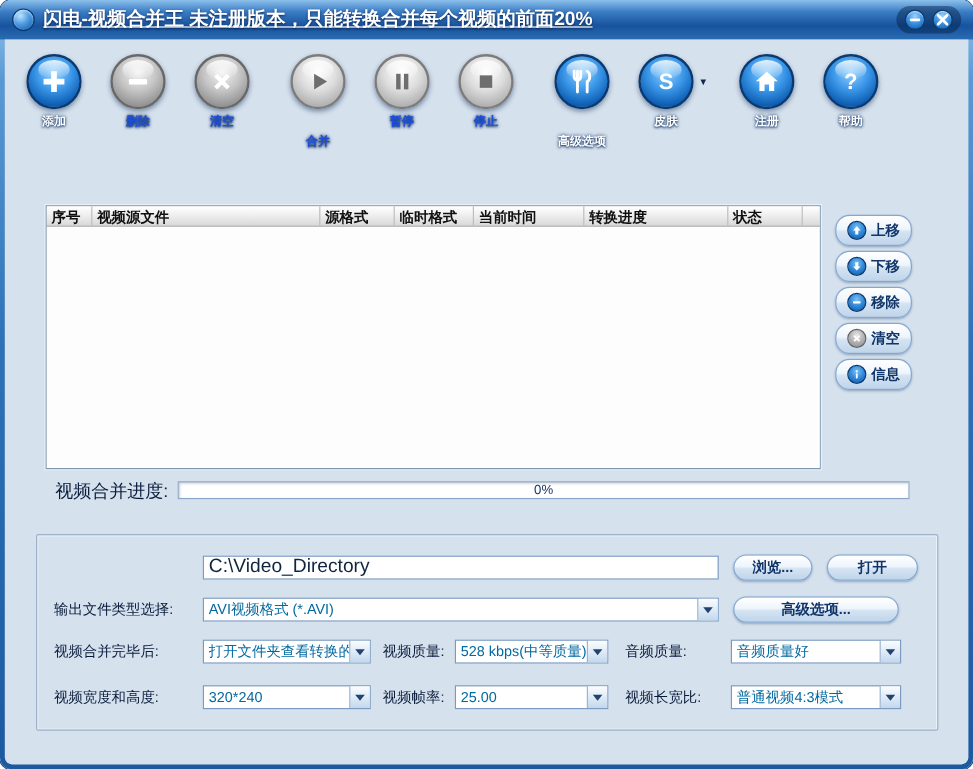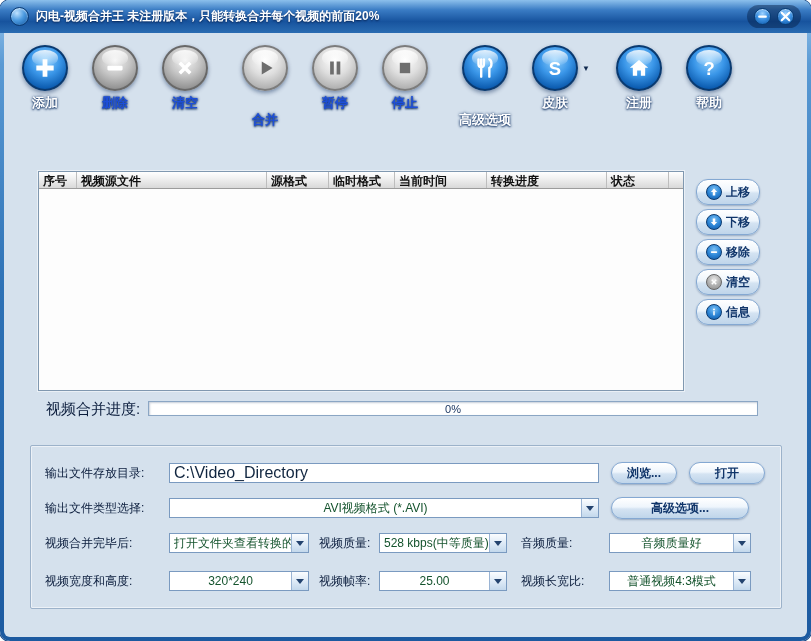--- a/index.html
+++ b/index.html
@@ -11,22 +11,22 @@
     box-shadow: 0 0 0 1px #1a4a86;
   }
   
   .titlebar { position:absolute; top:0; left:0; right:0; height:33px;
     display:flex; align-items:center; padding:0 10px;
     background: linear-gradient(180deg,#8cc0ec 0%,#3a7cc4 30%,#17539e 65%,#2a6cb2 100%);
     border-radius:9px 9px 0 0; }
   .app-icon { width:19px; height:19px; border-radius:50%; margin-right:7px;
     background: radial-gradient(circle at 35% 30%, #bfe2ff 0%, #4b9ae0 45%, #0c4f9a 100%);
     border:1px solid #0a3a72; box-shadow: inset 0 1px 2px rgba(255,255,255,.7); }
-  .title-text { color:#ffffff; font-size:12px; font-weight:bold;
-    text-shadow:0 1px 2px rgba(0,20,60,.8); white-space:nowrap; }
+  .title-text { color:#ffffff; font-size:16px; font-weight:bold;
+    text-shadow:0 1px 2px rgba(0,20,60,.8); white-space:nowrap;text-decoration:underline; }
   .titlebar-buttons { margin-left:auto; display:flex; gap:6px; align-items:center;
     background:rgba(4,28,66,.45); border-radius:12px; padding:3px 7px; }
   .tb-btn { width:17px; height:17px; border-radius:50%; position:relative;
     background: radial-gradient(circle at 50% 30%, #9ed2ff 0%, #3e93e4 45%, #0b55a6 100%);
     border:1px solid #083c74; display:flex; align-items:center; justify-content:center;
     color:#fff; font-size:11px; font-weight:bold; line-height:1; cursor:pointer;
     box-shadow: inset 0 1px 1px rgba(255,255,255,.6); }
   
   .client { position:relative; width:100%; height:100%;
     background:#d5e1ed; border-radius:0 0 6px 6px; overflow:hidden; }
@@ -42,21 +42,21 @@
   .circle::after { content:''; position:absolute; top:3px; left:18%; width:64%; height:38%;
     border-radius:50%;
     background: linear-gradient(rgba(255,255,255,.85), rgba(255,255,255,0)); }
   .circle.blue { background: radial-gradient(circle at 50% 32%, #8fd0ff 0%, #3a96e8 42%, #0c5cb0 78%, #063f80 100%);
     border:2px solid #0a3a70; }
   .circle.gray { background: radial-gradient(circle at 50% 32%, #f4f4f4 0%, #c6c6c6 42%, #949494 78%, #767676 100%);
     border:2px solid #686868; }
   .circle.silver { background: radial-gradient(circle at 50% 32%, #ffffff 0%, #dedede 42%, #b2b2b2 78%, #929292 100%);
     border:2px solid #7c7c7c; }
   .circle svg { width:26px; height:26px; position:relative; z-index:1; }
-  .tool-label { margin-top:3px; font-size:13px; font-weight:bold; color:#ffffff;
+  .tool-label { margin-top:3px; font-size:10px; font-weight:bold; color:#ffffff;
     text-shadow: 0 1px 2px #1a3a6a, 0 0 3px #1a3a6a; white-space:nowrap; }
   .tool-btn.disabled .tool-label { color:#1d4ed8; }
   .skin-arrow { position:absolute; right:-6px; top:19px; font-size:8px; color:#10294e; }
   
   .table-panel { position:absolute; left:34px; top:138px; width:646px; height:220px;
     background:#ffffff; border:1px solid #8098b0; box-shadow:0 0 0 1px rgba(255,255,255,.5); }
   .thead { display:flex; height:17px;
     background: linear-gradient(180deg,#ffffff 0%,#efefef 45%,#d9d9d9 100%);
     border-bottom:1px solid #9c9c9c; }
   .th { font-size:12px; font-weight:bold; color:#101010; padding:1px 4px 0;
@@ -87,22 +87,22 @@
   
   .settings-box { position:absolute; left:26px; top:412px; width:752px; height:164px;
     border:1px solid #9cb2ca; border-radius:2px;
     box-shadow: inset 0 0 0 1px rgba(255,255,255,.55); }
   .s-label { position:absolute; font-size:12px; color:#0a1c3c; line-height:22px; white-space:nowrap; }
   .text-input { position:absolute; height:20px; border:1px solid #7a9ac0; background:#fff;
     font-size:16px; font-family:"Liberation Sans","DejaVu Sans",sans-serif;
     color:#10253f; padding:0 4px; }
   .dropdown { position:absolute; height:20px; border:1px solid #7a9ac0; background:#fff;
     display:flex; align-items:stretch; cursor:pointer; }
-  .dd-text { flex:1; font-size:12px; color:#14532d; line-height:18px; padding:0 4px;
-    overflow:hidden; white-space:nowrap;text-align:center; }
+  .dd-text { flex:1; font-size:12px; color:#0369a1; line-height:18px; padding:0 4px;
+    overflow:hidden; white-space:nowrap; }
   .dd-btn { width:17px; border-left:1px solid #9ab4d4; flex:0 0 17px;
     background: linear-gradient(180deg,#fbfdff 0%,#dcE9f6 55%,#c3d8ec 100%);
     display:flex; align-items:center; justify-content:center; }
   .dd-arrow { width:0; height:0; border-left:4px solid transparent;
     border-right:4px solid transparent; border-top:5px solid #23436f; }
   .s-btn { position:absolute; height:22px; }
 </style>
 </head>
 <body>
 
@@ -273,21 +273,20 @@
       </div>
     </div>
 
     <span class="progress-label">视频合并进度:</span>
     <div class="progress-bar">
       <span class="progress-text">0%</span>
     </div>
 
     <div class="settings-box">
 
-      <span class="s-label" style="left:14px; top:16px">输出文件存放目录:</span>
       <input class="text-input" style="left: 138px; top: 17px; width: 430px;" value="C:\Video_Directory">
       <div class="pill s-btn" style="left:580px; top:16px; width:66px">
         <span>浏览...</span>
       </div>
       <div class="pill s-btn" style="left:658px; top:16px; width:76px">
         <span>打开</span>
       </div>
 
       <span class="s-label" style="left:14px; top:51px">输出文件类型选择:</span>
       <div class="dropdown" style="left:138px; top:52px; width:430px">

